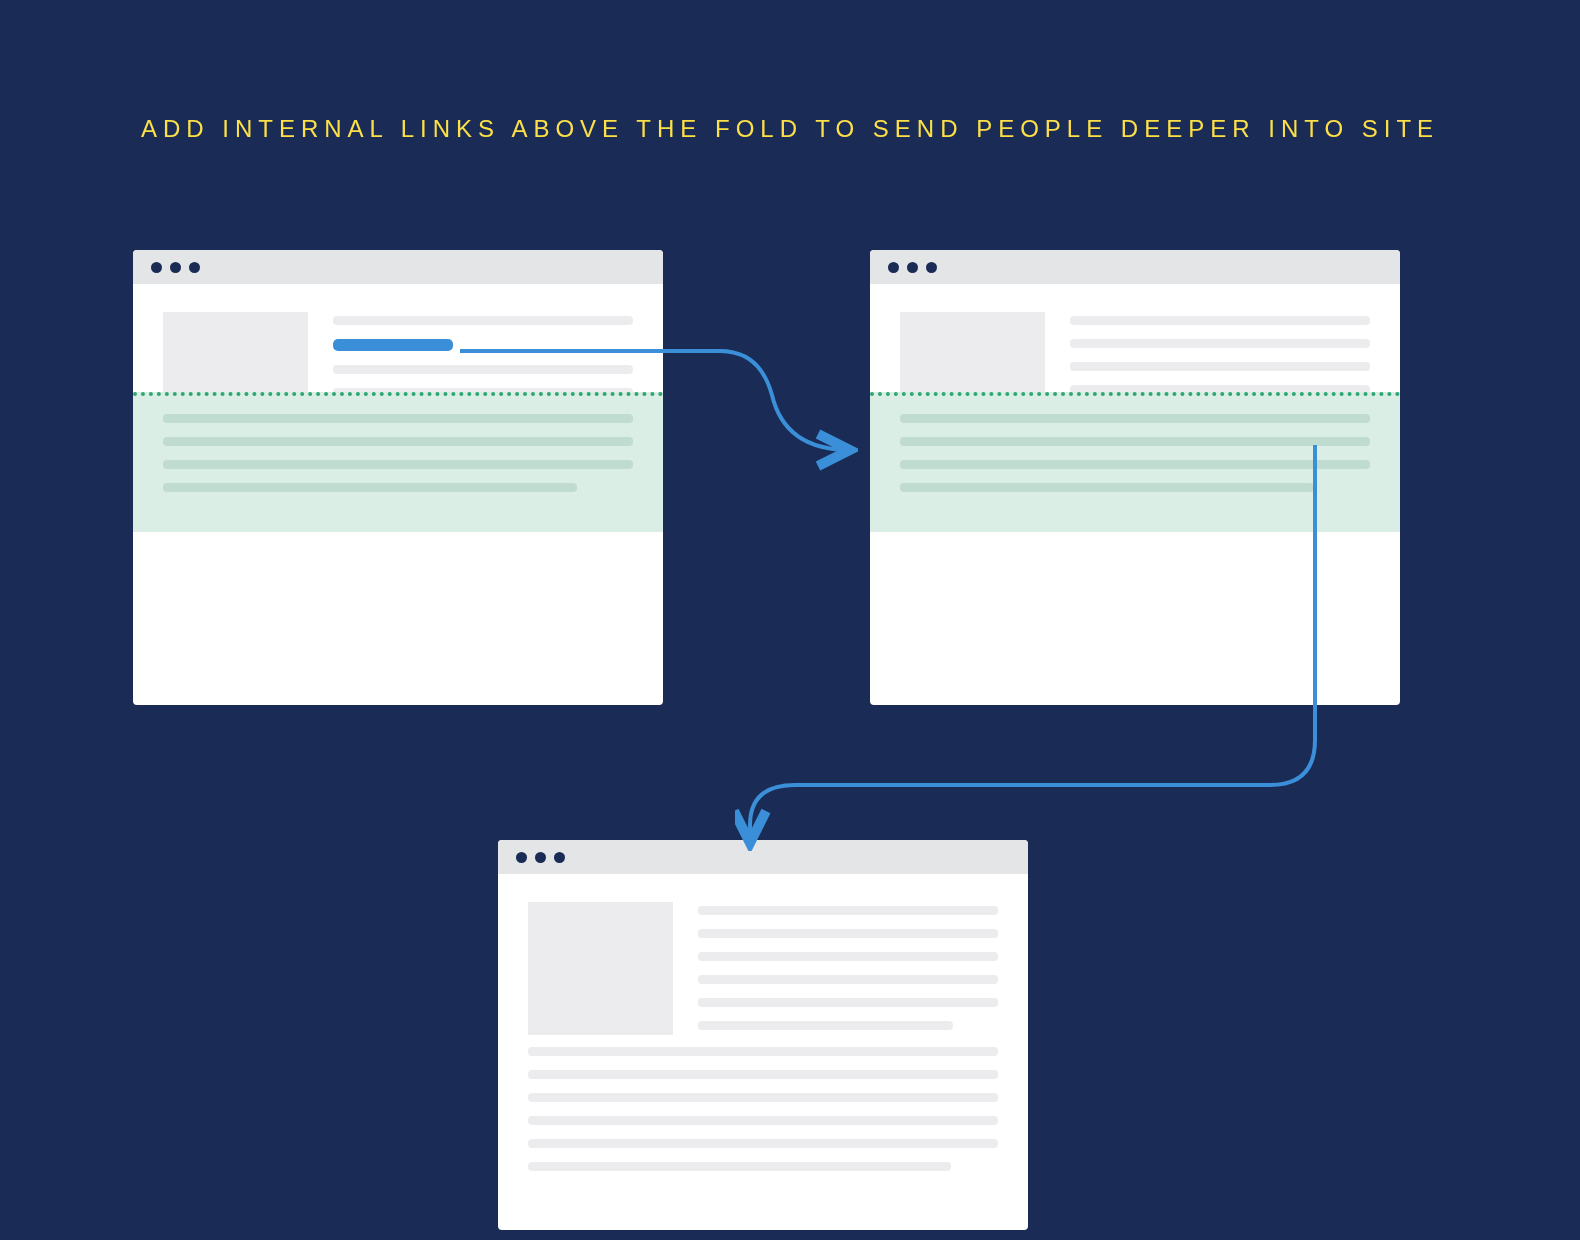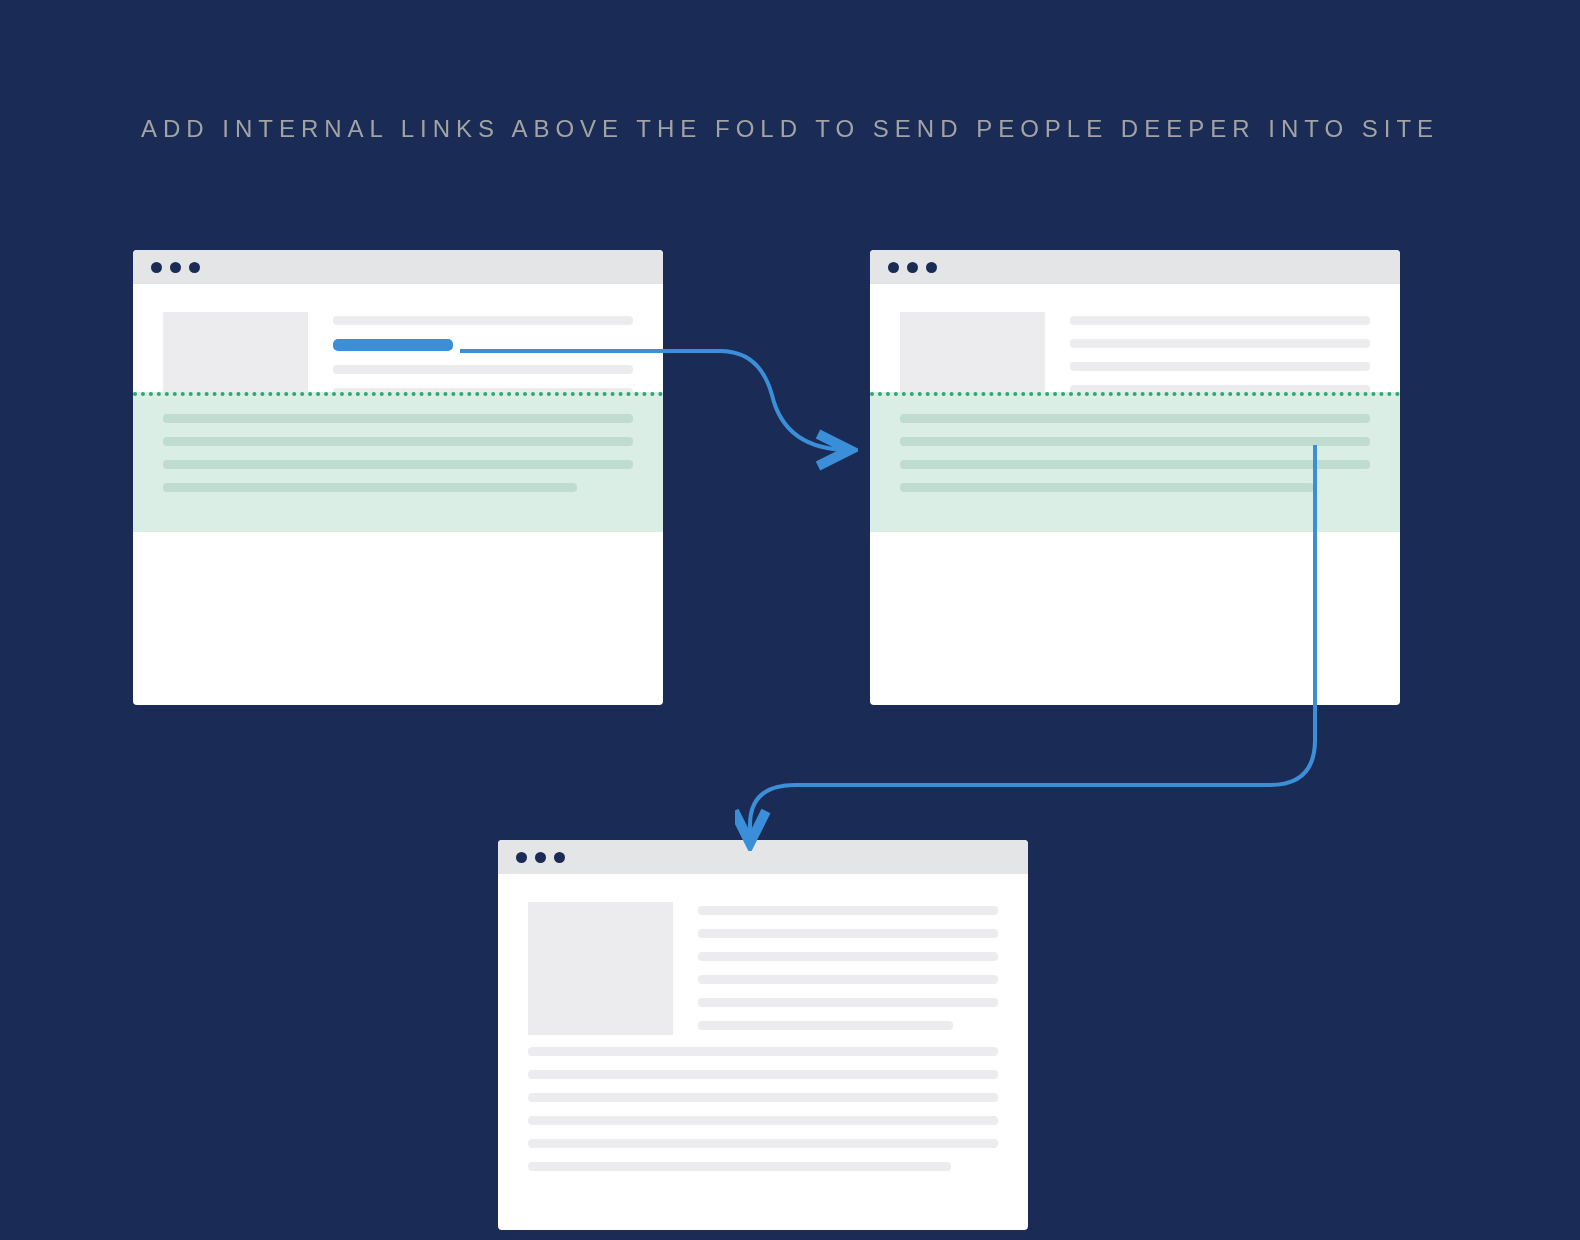--- a/index.html
+++ b/index.html
@@ -16,21 +16,21 @@
       position: relative;
       overflow: hidden;
     }
     
     .title {
       position: absolute;
       top: 115px;
       left: 0;
       right: 0;
       text-align: center;
-      color: #a3a3a3;
+      color: #fde047;
       font-size: 24px;
       font-weight: 400;
       letter-spacing: 6px;
       text-transform: uppercase;
     }
     
     .browser-window {
       position: absolute;
       background-color: #ffffff;
       border-radius: 4px;

